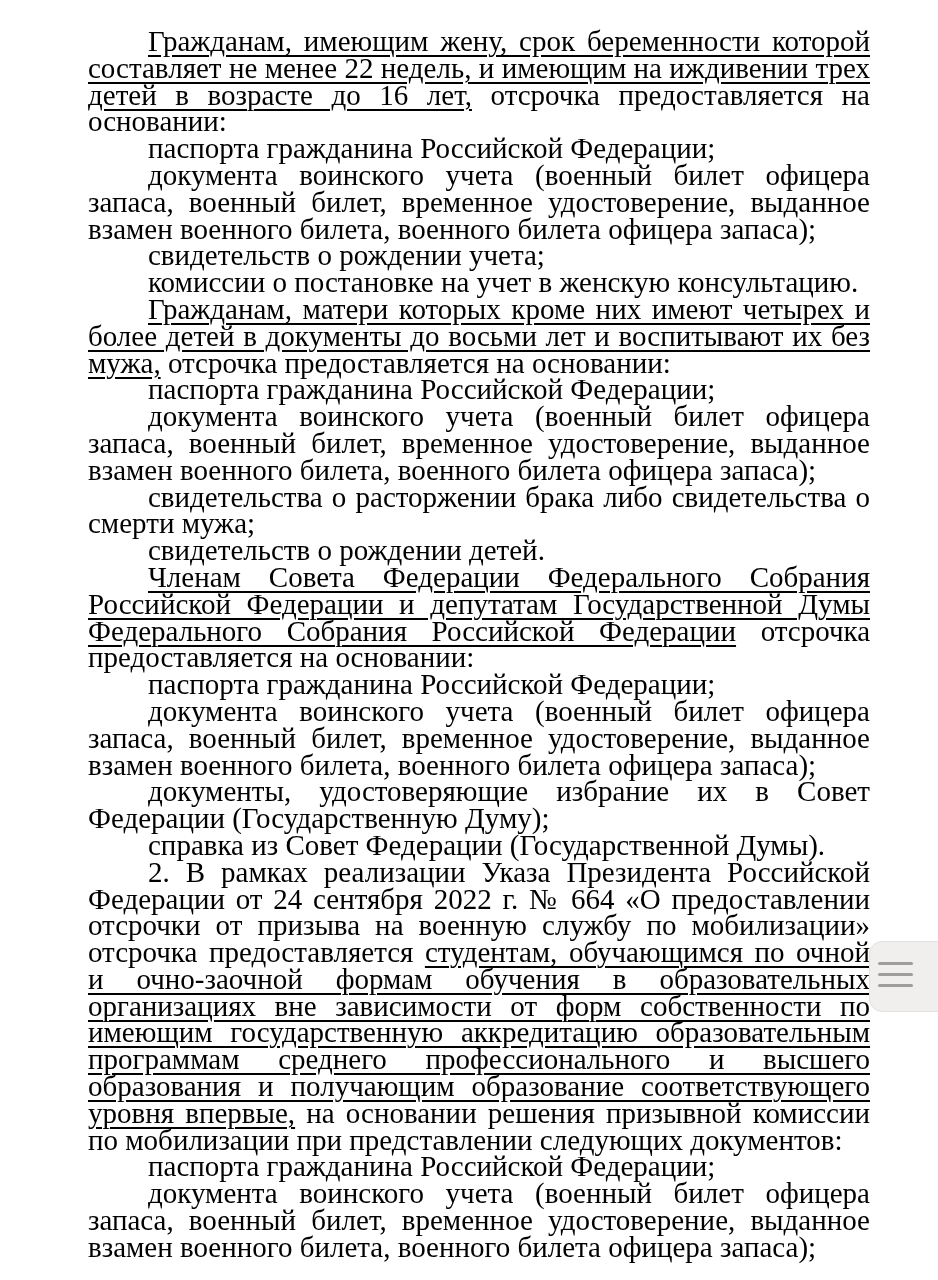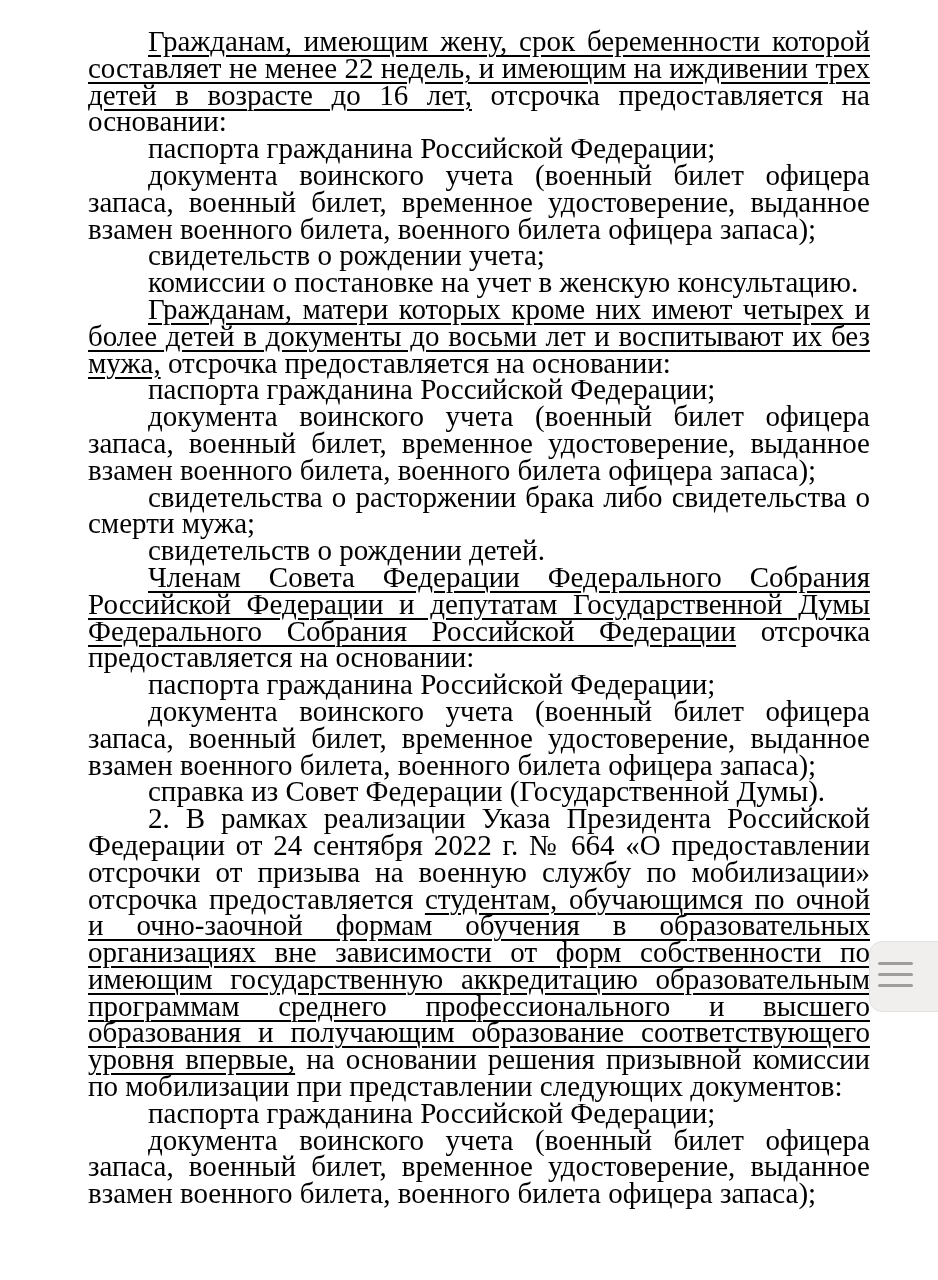--- a/index.html
+++ b/index.html
@@ -77,20 +77,21 @@
       <p><span>свидетельств о рождении учета;</span></p>
       <p><span>комиссии о постановке на учет в женскую консультацию.</span></p>
       <p><span class="u">Гражданам, матери которых кроме них имеют четырех и более детей в документы до восьми лет и воспитывают их без мужа,</span><span> отсрочка предоставляется на основании:</span></p>
       <p><span>паспорта гражданина Российской Федерации;</span></p>
       <p><span>документа воинского учета (военный билет офицера запаса, военный билет, временное удостоверение, выданное взамен военного билета, военного билета офицера запаса);</span></p>
       <p><span>свидетельства о расторжении брака либо свидетельства о смерти мужа;</span></p>
       <p><span>свидетельств о рождении детей.</span></p>
       <p><span class="u">Членам Совета Федерации Федерального Собрания Российской Федерации и депутатам Государственной Думы Федерального Собрания Российской Федерации</span><span> отсрочка предоставляется на основании:</span></p>
       <p><span>паспорта гражданина Российской Федерации;</span></p>
       <p><span>документа воинского учета (военный билет офицера запаса, военный билет, временное удостоверение, выданное взамен военного билета, военного билета офицера запаса);</span></p>
+      <p><span>документы, удостоверяющие избрание их в Совет Федерации (Государственную Думу);</span></p>
       <p><span>справка из Совет Федерации (Государственной Думы).</span></p>
       <p><span>2.&nbsp;В рамках реализации Указа Президента Российской Федерации от 24 сентября 2022&nbsp;г. №&nbsp;664 «О предоставлении отсрочки от призыва на военную службу по мобилизации» отсрочка предоставляется </span><span class="u">студентам, обучающимся по очной и очно-заочной формам обучения в образовательных организациях вне зависимости от форм собственности по имеющим государственную аккредитацию образовательным программам среднего профессионального и высшего образования и получающим образование соответствующего уровня впервые,</span><span> на основании решения призывной комиссии по мобилизации при представлении следующих документов:</span></p>
       <p><span>паспорта гражданина Российской Федерации;</span></p>
       <p><span>документа воинского учета (военный билет офицера запаса, военный билет, временное удостоверение, выданное взамен военного билета, военного билета офицера запаса);</span></p>
     </div>
 </div>
 
 <div class="scroll-handle" style="background: rgb(240, 239, 237);">
   <div class="grip-icon">
       <div class="grip-bar" style="background: rgb(158, 158, 158);"></div>

